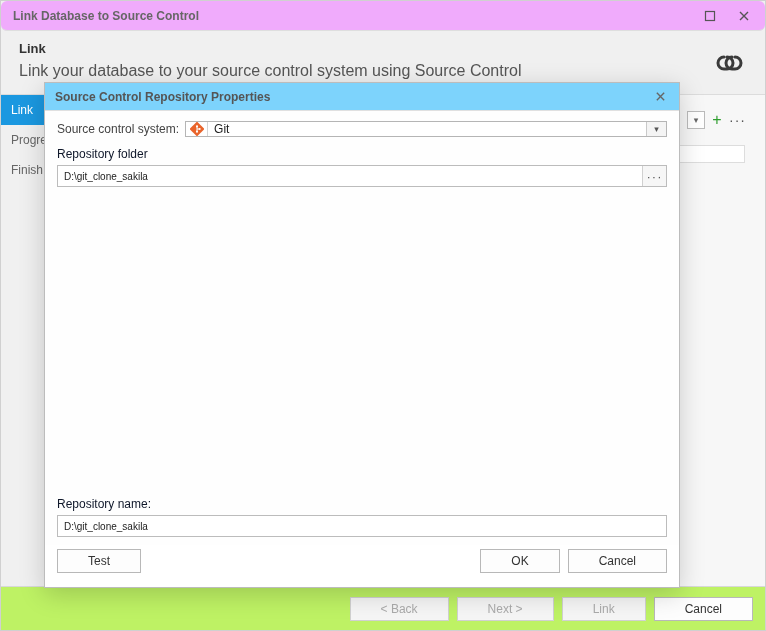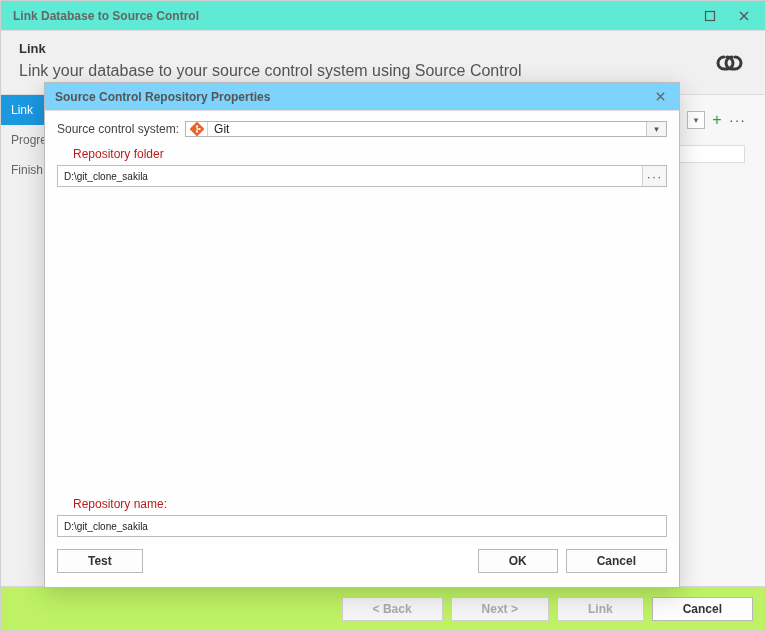--- a/index.html
+++ b/index.html
@@ -20,21 +20,22 @@
     inset: 0;
     background: #f0f0f0;
     border: 1px solid #d0d0d0;
   }
   .titlebar {
     height: 30px;
     display: flex;
     align-items: center;
     padding: 0 4px 0 12px;
     border-bottom: 1px solid #dedede;
-    background: #5eead4;
+    background: #f0abfc;
+    border-radius: 6px;
   }
   .titlebar .title { font-weight: 600; color: #666; flex: 1; }
   .titlebar .winbtn {
     width: 34px; height: 24px;
     display: flex; align-items: center; justify-content: center;
     color: #555;
   }
   .header {
     padding: 10px 18px 14px 18px;
     border-bottom: 1px solid #dcdcdc;
@@ -117,21 +118,20 @@
     min-width: 74px;
     height: 24px;
     background: #fdfdfd;
     border: 1px solid #b8b8b8;
     display: inline-flex;
     align-items: center;
     justify-content: center;
     font-size: 12px;
     color: #333;
     padding: 0 30px;
-    font-weight: bold;
   }
   .btn.disabled { color: #aaa; border-color: #d0d0d0; background: #f5f5f5; }
 
   
   .dialog {
     position: absolute;
     left: 44px;
     top: 82px;
     width: 636px;
     height: 506px;
@@ -190,22 +190,21 @@
   .scs-select .arrow {
     width: 20px;
     border-left: 1px solid #c9c9c9;
     display: flex; align-items: center; justify-content: center;
     font-size: 9px; color: #555;
     background: #f4f4f4;
   }
   .field-block label {
     display: block;
     margin-bottom: 4px;
-    color: #b91c1c;
-    margin-left: 16px;
+    color: #0f172a;
   }
   .text-input-wrap {
     display: flex;
     height: 22px;
     border: 1px solid #bcbcbc;
     background: #fff;
   }
   .text-input-wrap input {
     flex: 1;
     border: none;

